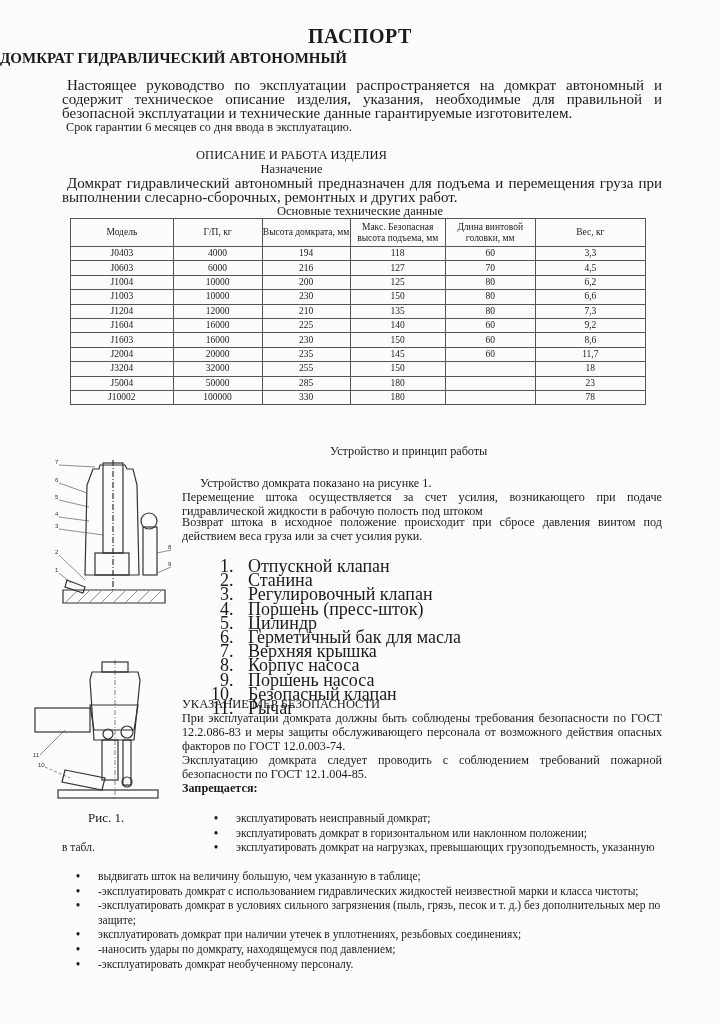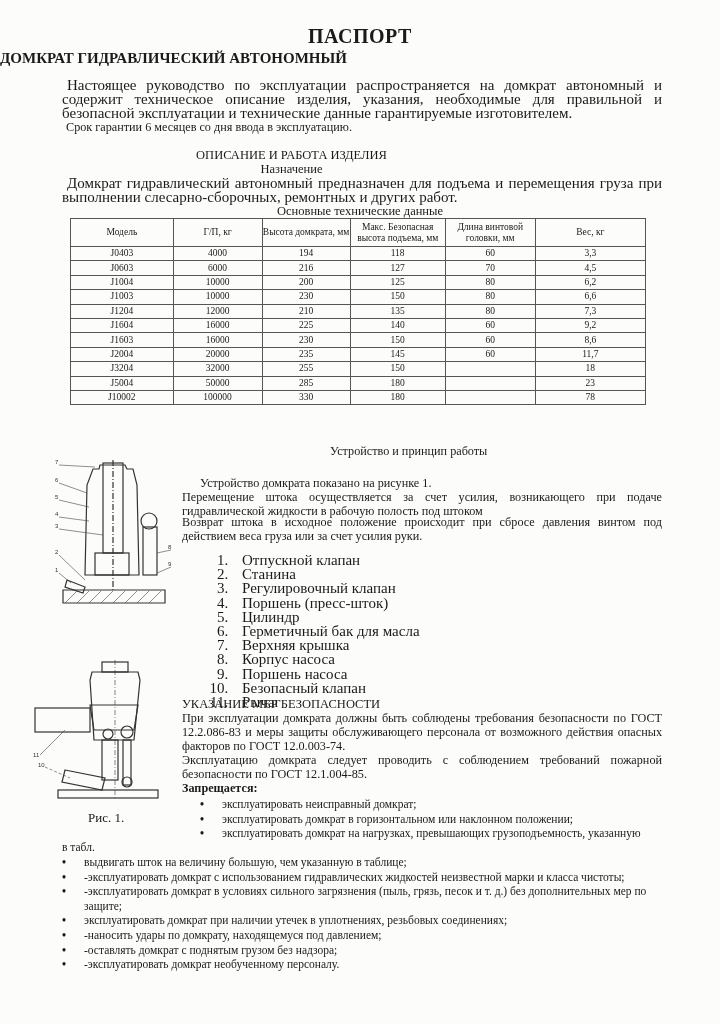--- a/index.html
+++ b/index.html
@@ -14,24 +14,24 @@
   .sec-h { left:0; width:583px; text-align:center; font-size:12.5px; }
   .desc { left:62px; width:600px; top:176px; text-indent:5px; }
   .tbl-cap { left:0; width:720px; top:204px; text-align:center; font-size:12.5px; }
   table.spec { position:absolute; left:70px; top:218px; width:576px; border-collapse:collapse; font-size:9.5px; }
   table.spec th, table.spec td { border:1px solid #555; text-align:center; font-weight:normal; padding:0; }
   table.spec th { height:27px; line-height:11px; }
   table.spec td { height:13.4px; line-height:13px; }
   .c1{width:103px}.c2{width:89px}.c3{width:88px}.c4{width:95px}.c5{width:90px}.c6{width:111px}
   .device-h { left:330px; top:444px; font-size:12.2px; }
   .device { left:182px; width:480px; font-size:12.2px; line-height:14px; text-align:justify; }
-  ol.parts { position:absolute; left:182px; top:543px; margin:10px; padding:0 0 0 40px; font-size:15px; line-height:14.2px; }
+  ol.parts { position:absolute; left:182px; top:543px; margin:16px; padding:0 0 0 40px; font-size:18px; line-height:14.2px; }
   ol.parts li { padding-left:10px; }
   .safety-h { left:182px; top:697px; font-size:12.5px; }
-  ul.forbid { position:absolute; margin:0; padding:0; list-style:none; font-size:11.5px; line-height:14.6px; }
+  ul.forbid { position:absolute; margin:14px; padding:0; list-style:none; font-size:11.5px; line-height:14.6px; }
   ul.forbid li { position:relative; padding-left:26px; }
   ul.forbid li::before { content:"•"; position:absolute; left:4px; top:0; font-weight:bold; }
   .fig-label { left:88px; top:810px; font-size:13px; }
   svg { position:absolute; }
 </style>
 </head>
 <body>
 
 <div class="abs title">ПАСПОРТ</div>
 <div class="abs subtitle">ДОМКРАТ ГИДРАВЛИЧЕСКИЙ АВТОНОМНЫЙ</div>
@@ -247,15 +247,14 @@
     <li>эксплуатировать домкрат в горизонтальном или наклонном положении;</li>
     <li>эксплуатировать домкрат на нагрузках, превышающих грузоподъемность, указанную</li>
   </ul>
 <div class="abs" style="left:62px; top:841px; font-size:11.5px;">в табл.</div>
 <ul class="forbid" id="forbid-main" style="left:58px; top:855px; width:610px;">
     <li>выдвигать шток на величину большую, чем указанную в таблице;</li>
     <li>-эксплуатировать домкрат с использованием гидравлических жидкостей неизвестной марки и класса чистоты;</li>
     <li>-эксплуатировать домкрат в условиях сильного загрязнения (пыль, грязь, песок и т. д.) без дополнительных мер по защите;</li>
     <li>эксплуатировать домкрат при наличии утечек в уплотнениях, резьбовых соединениях;</li>
     <li>-наносить удары по домкрату, находящемуся под давлением;</li>
-    <li>-оставлять домкрат с поднятым грузом без надзора;</li>
     <li>-эксплуатировать домкрат необученному персоналу.</li>
   </ul>
 
 </body></html>

